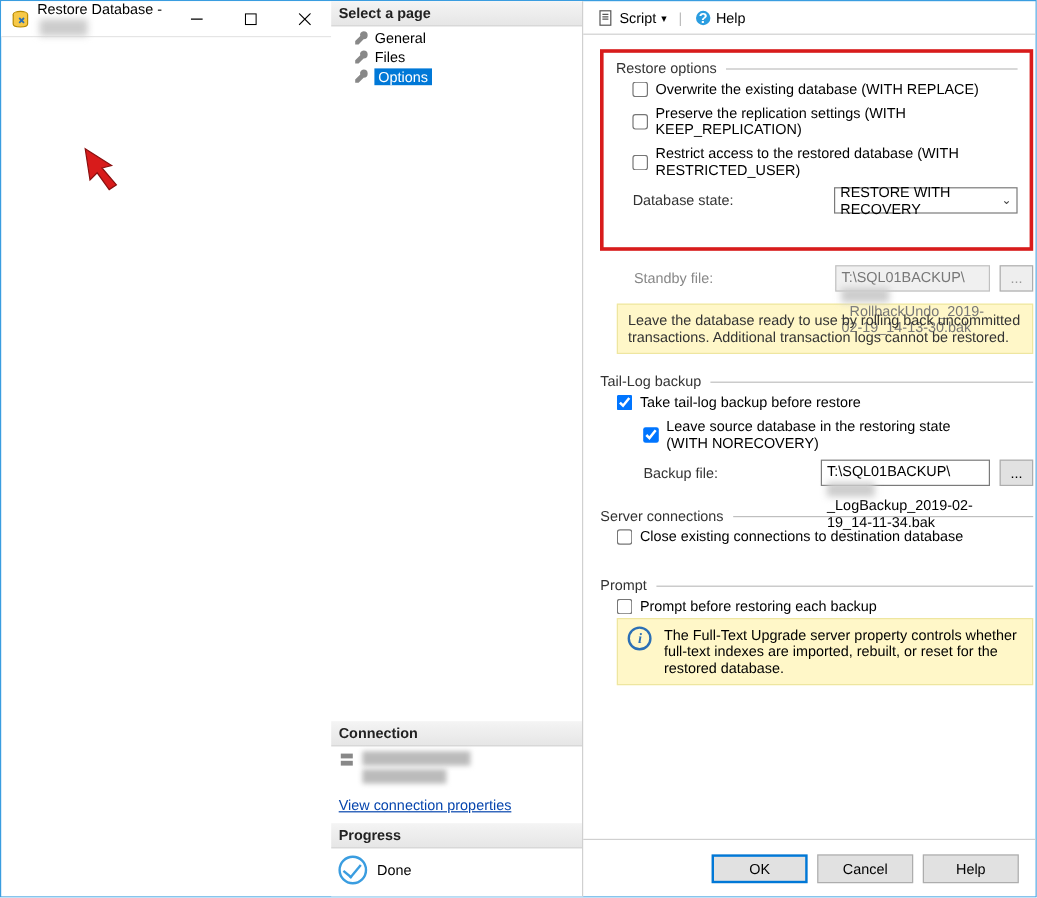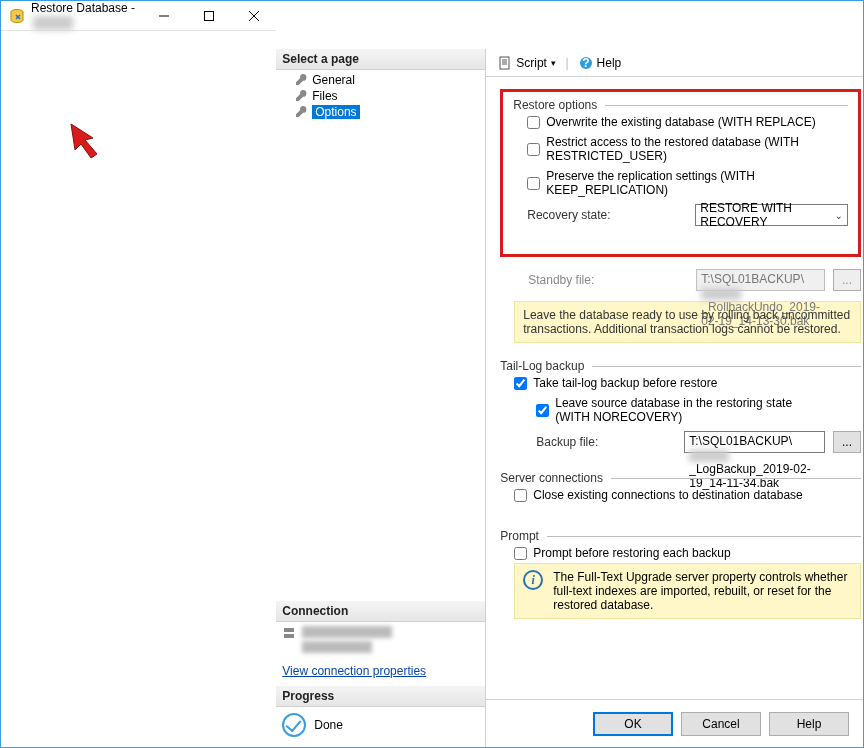--- a/index.html
+++ b/index.html
@@ -5,21 +5,21 @@
 * { box-sizing: border-box; font-family: "Segoe UI", Tahoma, sans-serif; font-size: 12px; }
 body { margin: 0; background: #fff; }
 .window { width: 864px; height: 748px; border: 1px solid #3a9de0; background: #fff; display: flex; position: relative; }
 .titlebar { height: 30px; display: flex; align-items: center; padding-left: 8px; background: #fff; border-bottom: 1px solid #e5e5e5; }
 .titlebar .icon { width: 16px; height: 16px; margin-right: 6px; }
 .title-text { flex: 1; color: #000; }
 .title-blur { display: inline-block; width: 40px; height: 14px; background: #ccc; filter: blur(3px); vertical-align: middle; margin-left: 2px; }
 .winbtns { display: flex; }
 .winbtn { width: 45px; height: 29px; display: flex; align-items: center; justify-content: center; color: #000; }
 .infobar { background: #fff7c8; border-bottom: 1px solid #e0d97a; padding: 4px 8px; display: flex; align-items: center; gap: 6px; }
-.body { flex: 1; display: flex; min-height: 0; margin-top: 48px; }
+.body { flex: 1; display: flex; min-height: 0; }
 .sidebar { width: 210px; border-right: 1px solid #d0d0d0; display: flex; flex-direction: column; background: #fff; }
 .side-section-hdr { background: linear-gradient(#f4f4f4,#e6e6e6); border-bottom: 1px solid #d0d0d0; padding: 3px 6px; font-weight: bold; color: #222; }
 .side-list { padding: 2px 12px; }
 .side-item { display: flex; align-items: center; gap: 4px; padding: 1px 4px 1px 6px; cursor: default; }
 .side-item.sel .lbl { background: #0078d7; color: #fff; padding: 0 3px; }
 .wrench { width: 14px; height: 14px; }
 .side-spacer { flex: 1; }
 .conn-block { padding: 4px 6px 0 6px; }
 .conn-blur { display: inline-block; width: 90px; height: 12px; background: #bbb; filter: blur(2px); }
 .link { color: #0645ad; text-decoration: underline; padding: 8px 6px; display: inline-block; }
@@ -158,28 +158,28 @@
             <div class="group-line">
                 <span class="fieldset-label">Restore options</span>
                 <div class="hr"></div>
               </div>
             <div class="chkrow">
                 <input type="checkbox" style="">
                 <span>Overwrite the existing database (WITH REPLACE)</span>
               </div>
             <div class="chkrow">
                 <input type="checkbox" style="">
-                <span>Restrict access to the restored database (WITH RESTRICTED_USER)</span>
+                <span>Preserve the replication settings (WITH KEEP_REPLICATION)</span>
               </div>
             <div class="chkrow">
                 <input type="checkbox" style="">
-                <span>Preserve the replication settings (WITH KEEP_REPLICATION)</span>
+                <span>Restrict access to the restored database (WITH RESTRICTED_USER)</span>
               </div>
             <div class="formrow">
-              <span class="lab">Recovery state:</span>
+              <span class="lab">Database state:</span>
               <div class="select">
                 <span>RESTORE WITH RECOVERY</span>
                 <span class="caret">⌄</span>
               </div>
             </div>
           </div>
         </div>
 
         <div class="formrow" style="padding-left:28px">
           <span class="lab" style="color:#888">Standby file:</span>

